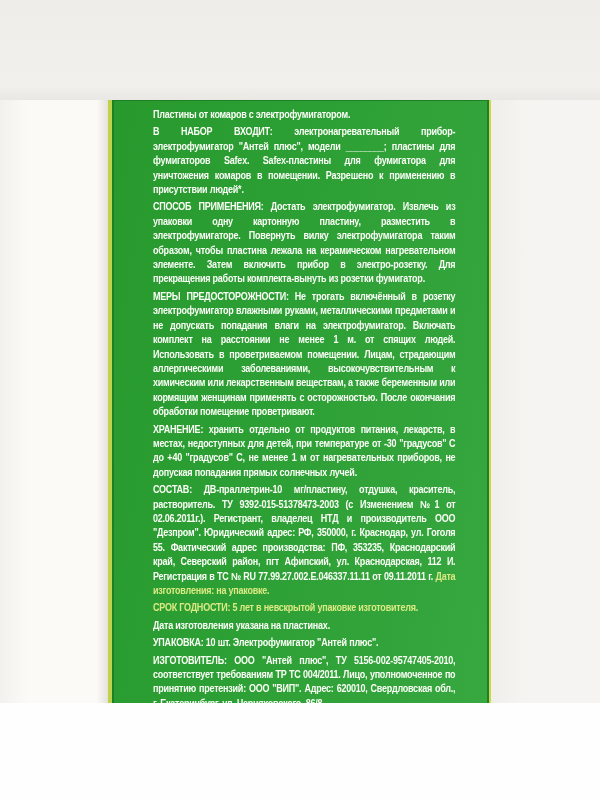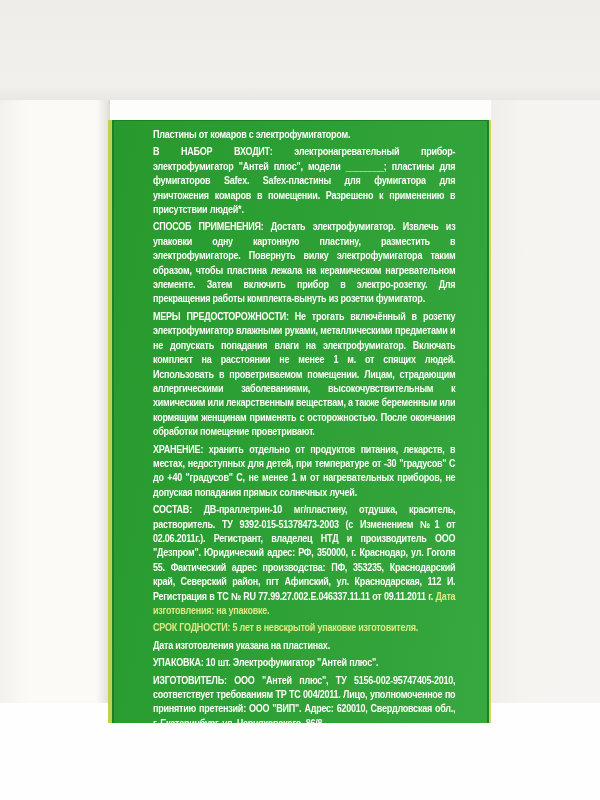--- a/index.html
+++ b/index.html
@@ -34,21 +34,20 @@
   
   .panel {
     position: absolute; left: 108px; top: 100px;
     width: 383px; height: 603px;
     box-sizing: border-box;
     background: linear-gradient(100deg, #27992d 0%, #2da035 45%, #33a43b 80%, #38a840 100%);
     border-left: 4px solid #bed24b;
     border-right: 2px solid #c9d84f;
     box-shadow: inset 2px 0 0 #1d8124, inset -2px 0 0 #1d8124, inset 0 1px 0 #1d8124;
     overflow: hidden;
-    margin-top: 20px;
   }
   .panel-inner {
     padding: 8px 0 0 41px;
   }
   .text-col {
     width: 336px;
     transform: scaleX(0.9);
     transform-origin: left top;
     color: #fcfff8;
     font-size: 10px;

